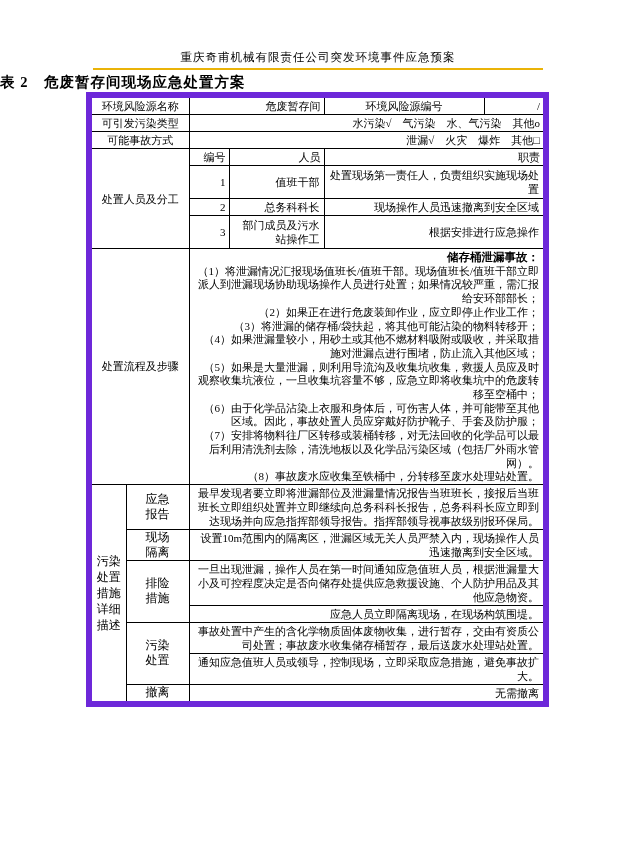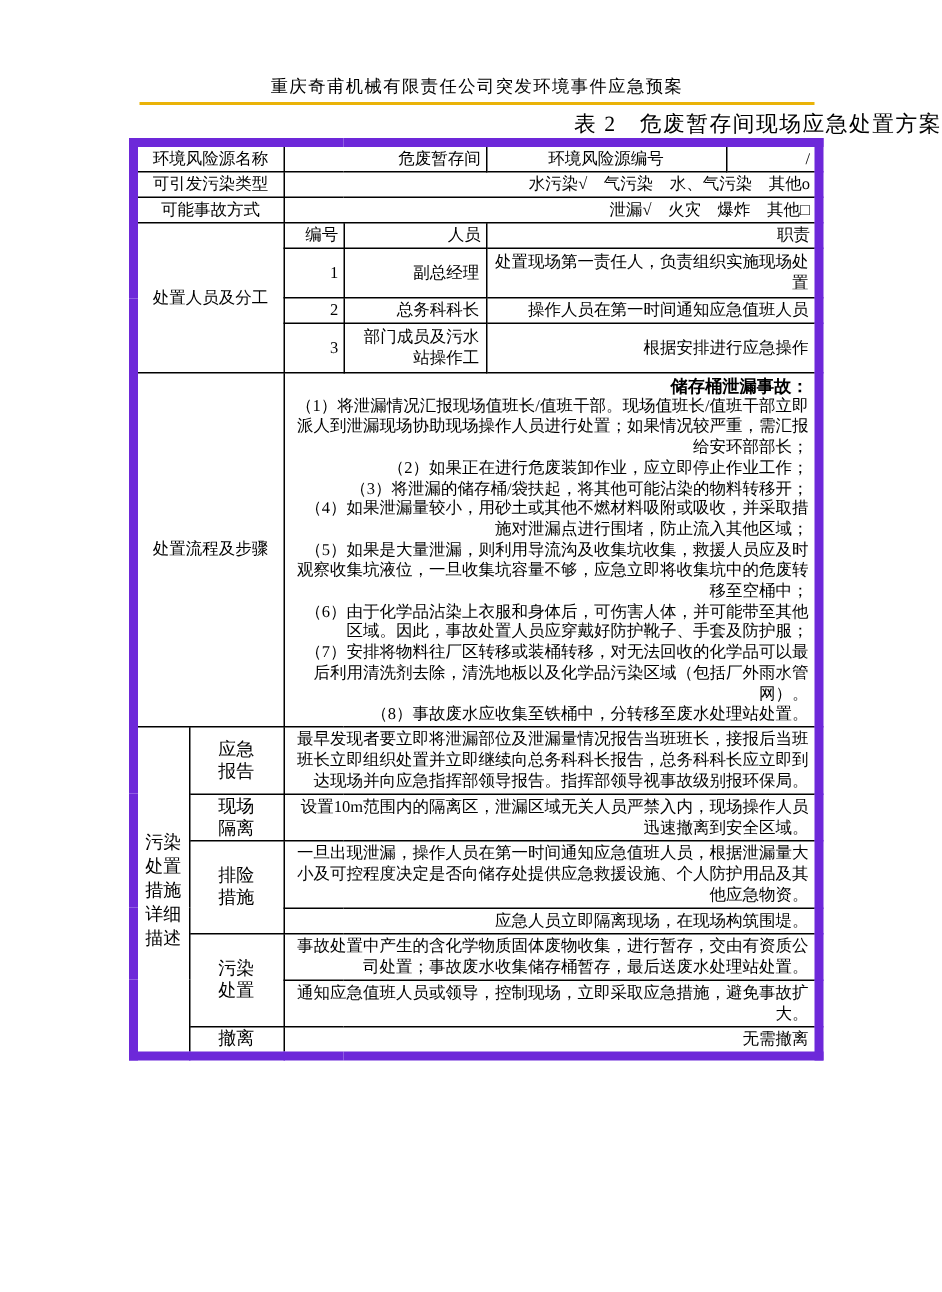--- a/index.html
+++ b/index.html
@@ -6,22 +6,22 @@
   body{
     width:628px;height:861px;position:relative;background:#ffffff;
     font-family:"Liberation Serif","DejaVu Serif",serif;color:#000;
     overflow:hidden;
   }
   .doc-header{
     position:absolute;top:50px;left:93px;width:450px;text-align:center;
     font-size:11.5px;letter-spacing:1px;border-bottom:2px solid #eab308;padding-bottom:3px;
   }
   .doc-title{
-    position:absolute;top:73px;left:0;width:628px;text-align:right;
-    font-size:14.5px;font-weight:normal;letter-spacing:1px;
+    position:absolute;top:73px;left:0;width:628px;text-align:left;
+    font-size:14.5px;font-weight:bold;letter-spacing:1px;
   }
   table.main{
     position:absolute;top:92px;left:86px;width:459px;
     border-collapse:collapse;table-layout:fixed;
     border:6px solid #6d28d9;
   }
   td{
     border:1px solid #000;font-size:11px;line-height:14px;
     padding:1px 3px;vertical-align:middle;word-break:break-all;
   }
@@ -77,27 +77,27 @@
   </tr>
 
   <tr style="height:17px">
     <td class="lab" colspan="2" rowspan="4">处置人员及分工</td>
     <td class="ctr">编号</td>
     <td class="ctr">人员</td>
     <td class="ctr" colspan="2">职责</td>
   </tr>
   <tr style="height:33px">
     <td class="ctr">1</td>
-    <td class="ctr person">副总经理</td>
+    <td class="ctr person">值班干部</td>
     <td class="ctr person" colspan="2">处置现场第一责任人，负责组织实施现场处置</td>
   </tr>
   <tr style="height:17px">
     <td class="ctr">2</td>
     <td class="ctr person">总务科科长</td>
-    <td class="ctr person" colspan="2">操作人员在第一时间通知应急值班人员</td>
+    <td class="ctr person" colspan="2">现场操作人员迅速撤离到安全区域</td>
   </tr>
   <tr style="height:33px">
     <td class="ctr">3</td>
     <td class="ctr person">部门成员及污水站操作工</td>
     <td class="ctr person" colspan="2">根据安排进行应急操作</td>
   </tr>
 
   <tr style="height:220px">
     <td class="lab" colspan="2">处置流程及步骤</td>
     <td class="content proc" colspan="4">

